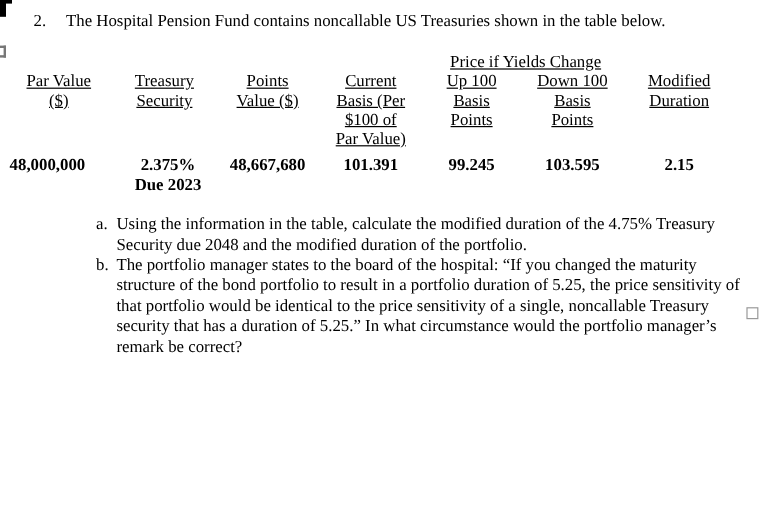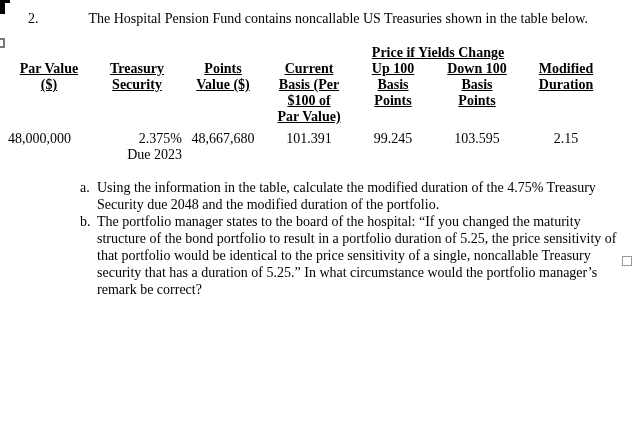--- a/index.html
+++ b/index.html
@@ -26,36 +26,36 @@
   }
   .right-mark {
     position: absolute; top: 256px; right: 4px;
     width: 10px; height: 10px;
     border: 1.5px solid #999; background: #fff;
   }
 
   
   .question-row { display: flex; margin: 10px 0 0 28px; }
   .qnum { width: 27px; flex: none; }
-  .qtext { width: 533px; text-align: right; }
+  .qtext { width: 533px; }
 
   
   table.bond-table {
     border-collapse: collapse; table-layout: fixed;
     margin: 18px 0 0 6px;
   }
   table.bond-table th, table.bond-table td {
     padding: 0; vertical-align: top;
     font-size: 14px; line-height: 16px;
   }
-  table.bond-table thead th { font-weight: bold; text-align: center; }
-  .group-head { text-align: center; font-weight: bold; }
-  table.bond-table tbody td { padding-top: 6px; text-align: center; }
+  table.bond-table thead th { font-weight: normal; text-align: center; }
+  .group-head { text-align: center; font-weight: normal; }
+  table.bond-table tbody td { padding-top: 6px; text-align: center; font-weight: bold; }
   table.bond-table tbody td.c1 { text-align: left; padding-left: 2px; }
-  table.bond-table tbody td.c2 { text-align: right; padding-left: 6px; }
+  table.bond-table tbody td.c2 { text-align: center; padding-left: 6px; }
 
   
   .subqs { margin: 16px 0 0 80px; }
   .subq { display: flex; }
   .sq-label { width: 17px; flex: none; }
   .sq-text { width: 520px; }
 </style>
 </head>
 <body>
 

